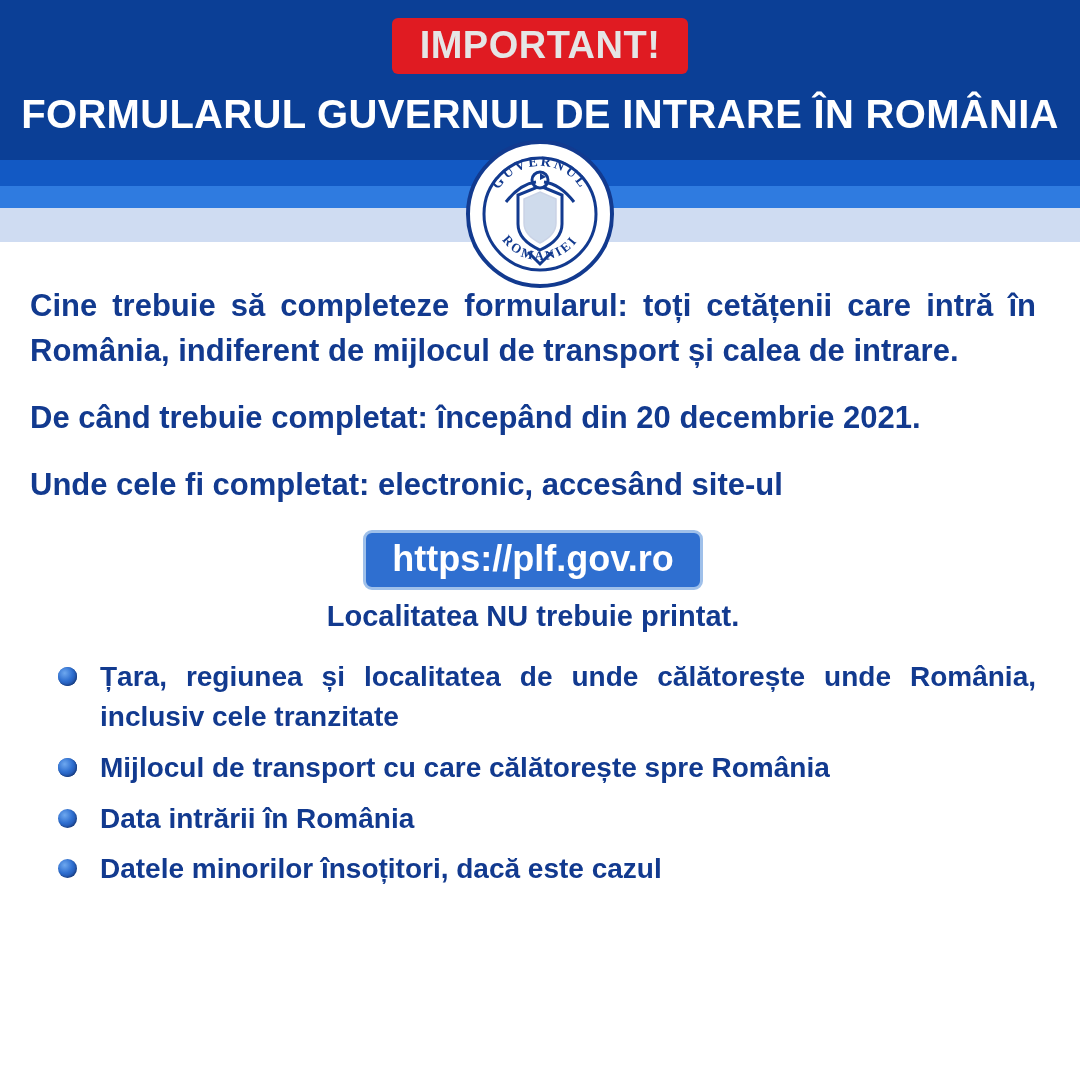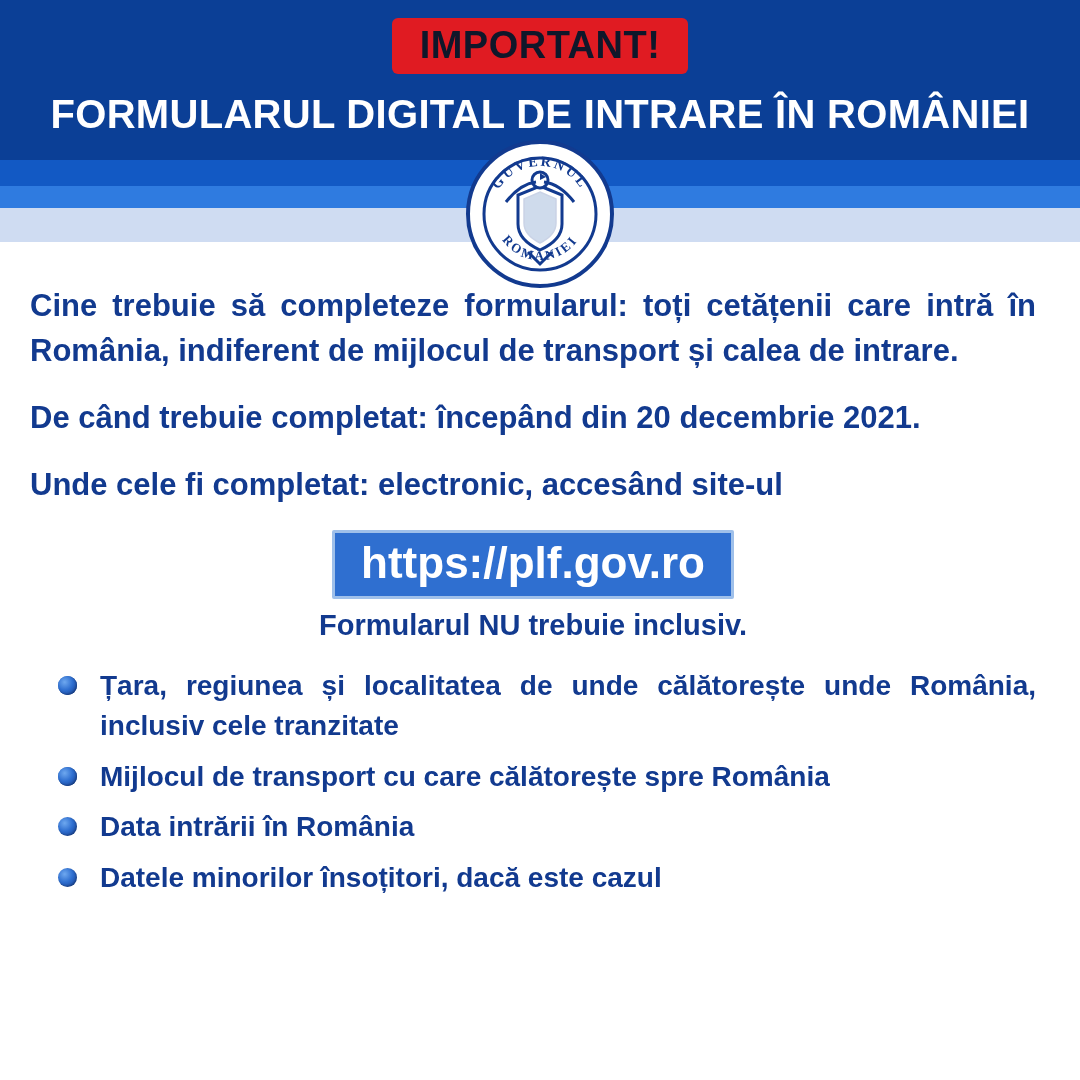--- a/index.html
+++ b/index.html
@@ -27,21 +27,21 @@
     width: 100%;
     height: 160px;
     background: #0b3f96;
     box-sizing: border-box;
     padding-top: 18px;
     text-align: center;
   }
   .important-badge {
     display: inline-block;
     background: #e01b22;
-    color: #0f172a;
+    color: #e5e5e5;
     font-size: 38px;
     font-weight: bold;
     letter-spacing: 0.5px;
     padding: 8px 28px 10px 28px;
     border-radius: 6px;
     line-height: 1;
   }
   .header-title {
     margin-top: 18px;
     color: #ffffff;
@@ -100,23 +100,23 @@
   }
 
   .url-row {
     text-align: center;
     margin: 4px 0 6px 0;
   }
   .url-chip {
     display: inline-block;
     background: #2f6fd0;
     border: 3px solid #9fc0ea;
-    border-radius: 2px;
+    border-radius: 9px;
     color: #ffffff;
-    font-size: 44px;
+    font-size: 36px;
     font-weight: bold;
     padding: 6px 26px 9px 26px;
     line-height: 1.1;
   }
   .note {
     text-align: center;
     color: #123a8f;
     font-size: 29px;
     font-weight: bold;
     margin: 10px 0 24px 0;
@@ -156,21 +156,21 @@
   li.justified-2lines { text-align: justify; }
   li.no-justify { text-align: left; }
 </style>
 </head>
 <body>
 
 <div class="poster">
 
   <div class="header">
     <div class="important-badge">IMPORTANT!</div>
-    <div class="header-title">FORMULARUL DIGITAL DE INTRARE ÎN ROMÂNIEI</div>
+    <div class="header-title">FORMULARUL GUVERNUL DE INTRARE ÎN ROMÂNIA</div>
   </div>
 
   <div class="band-wrap">
     <div class="band band-1"></div>
     <div class="band band-2"></div>
     <div class="band band-3"></div>
     <div class="band band-4"></div>
   </div>
 
   <div class="seal">
@@ -204,21 +204,21 @@
     <p class="para">Cine trebuie să completeze formularul:  toți cetățenii care intră în România, indiferent de mijlocul de transport și calea de intrare.</p>
 
     <p class="para para-2">De când trebuie completat:   începând din 20 decembrie 2021.</p>
 
     <p class="para">Unde cele fi completat: electronic, accesând site-ul</p>
 
     <div class="url-row">
       <span class="url-chip">https://plf.gov.ro</span>
     </div>
 
-    <div class="note">Formularul NU trebuie inclusiv.</div>
+    <div class="note">Localitatea NU trebuie printat.</div>
 
 
     <ul class="info-list">
       <li>
         <span class="bullet"></span>
       </li>
       <li class="justified-2lines">
         <span class="bullet"></span>
         <span>Țara, regiunea și localitatea de unde călătorește unde România, inclusiv cele tranzitate</span>
       </li>

